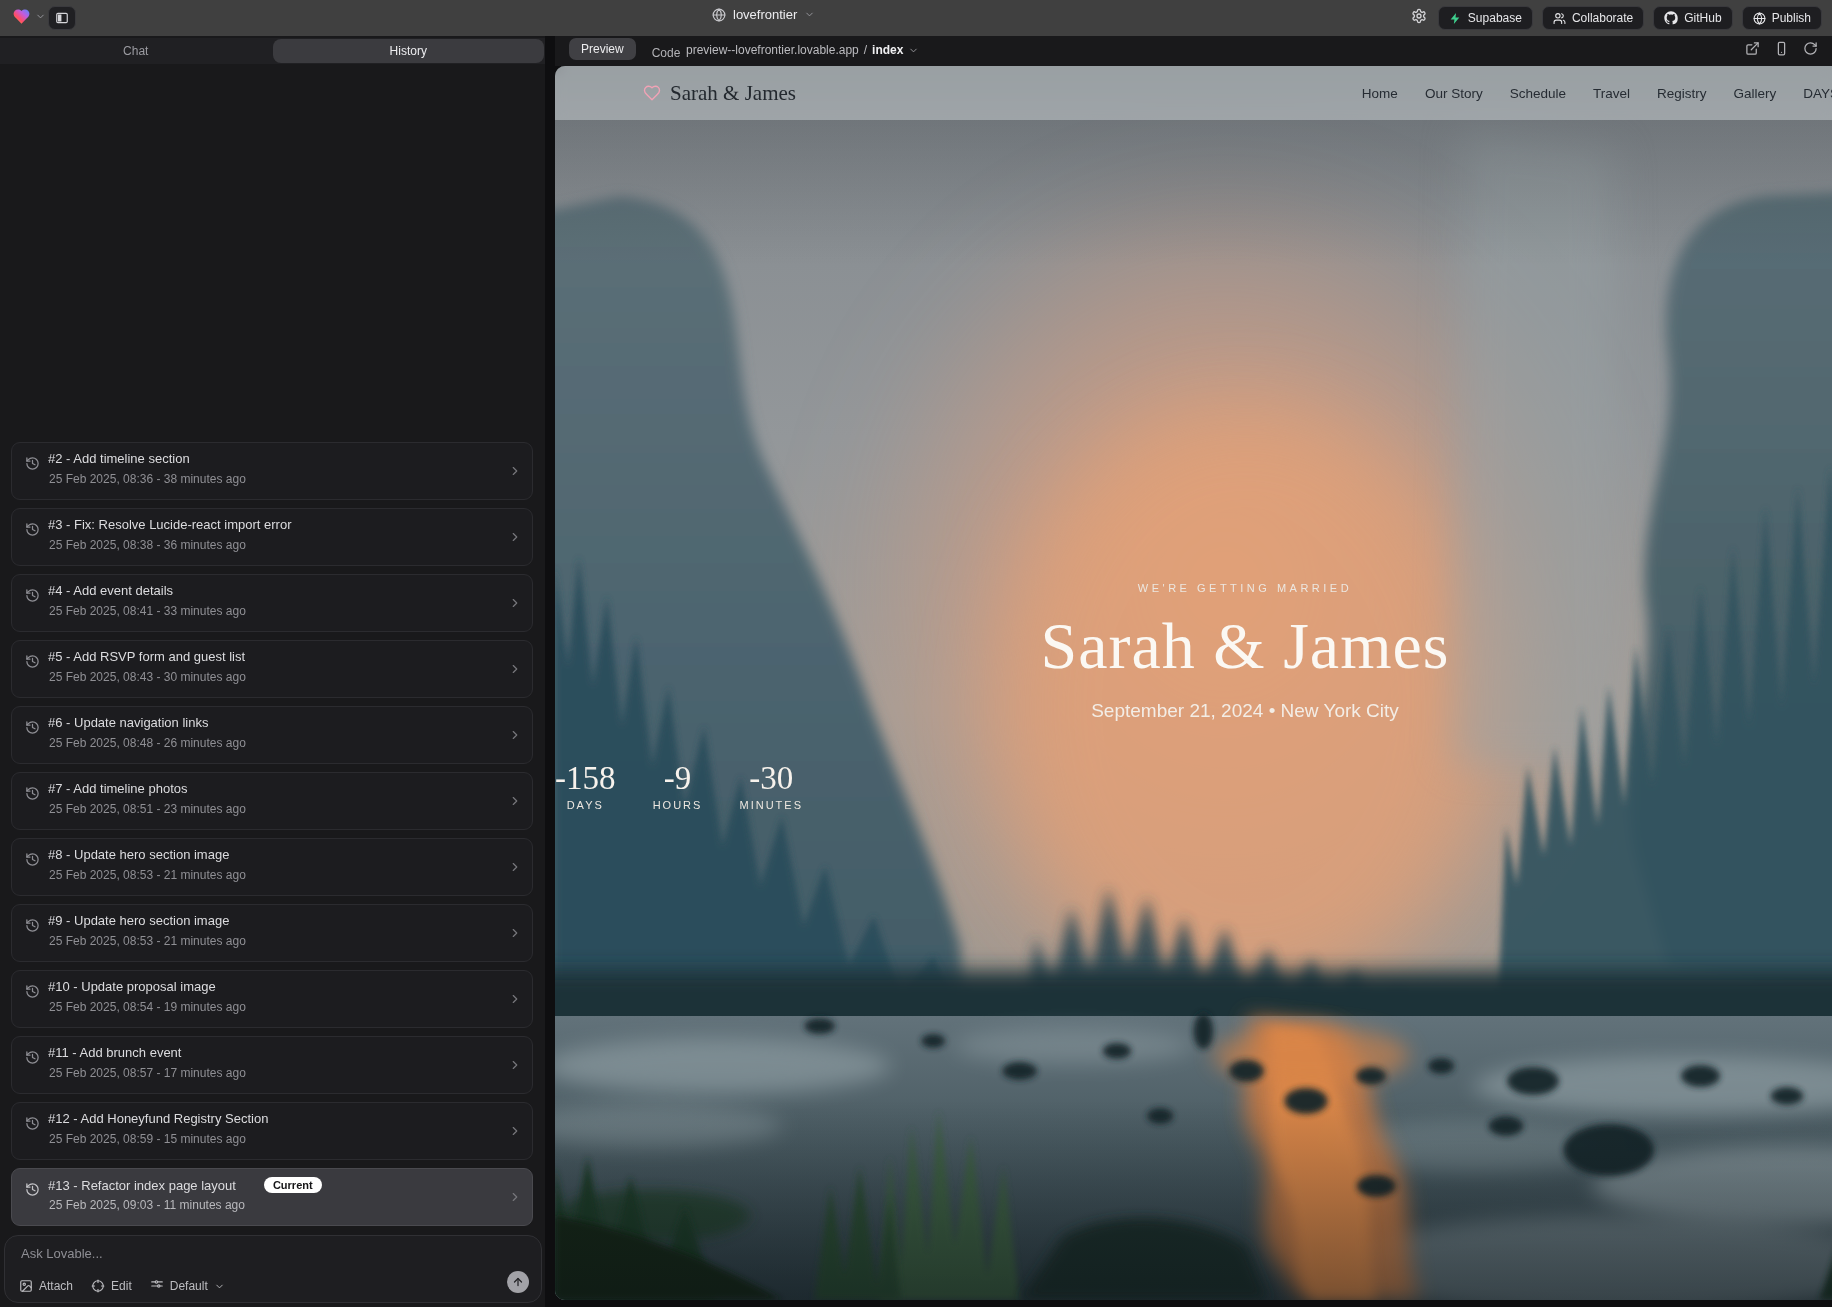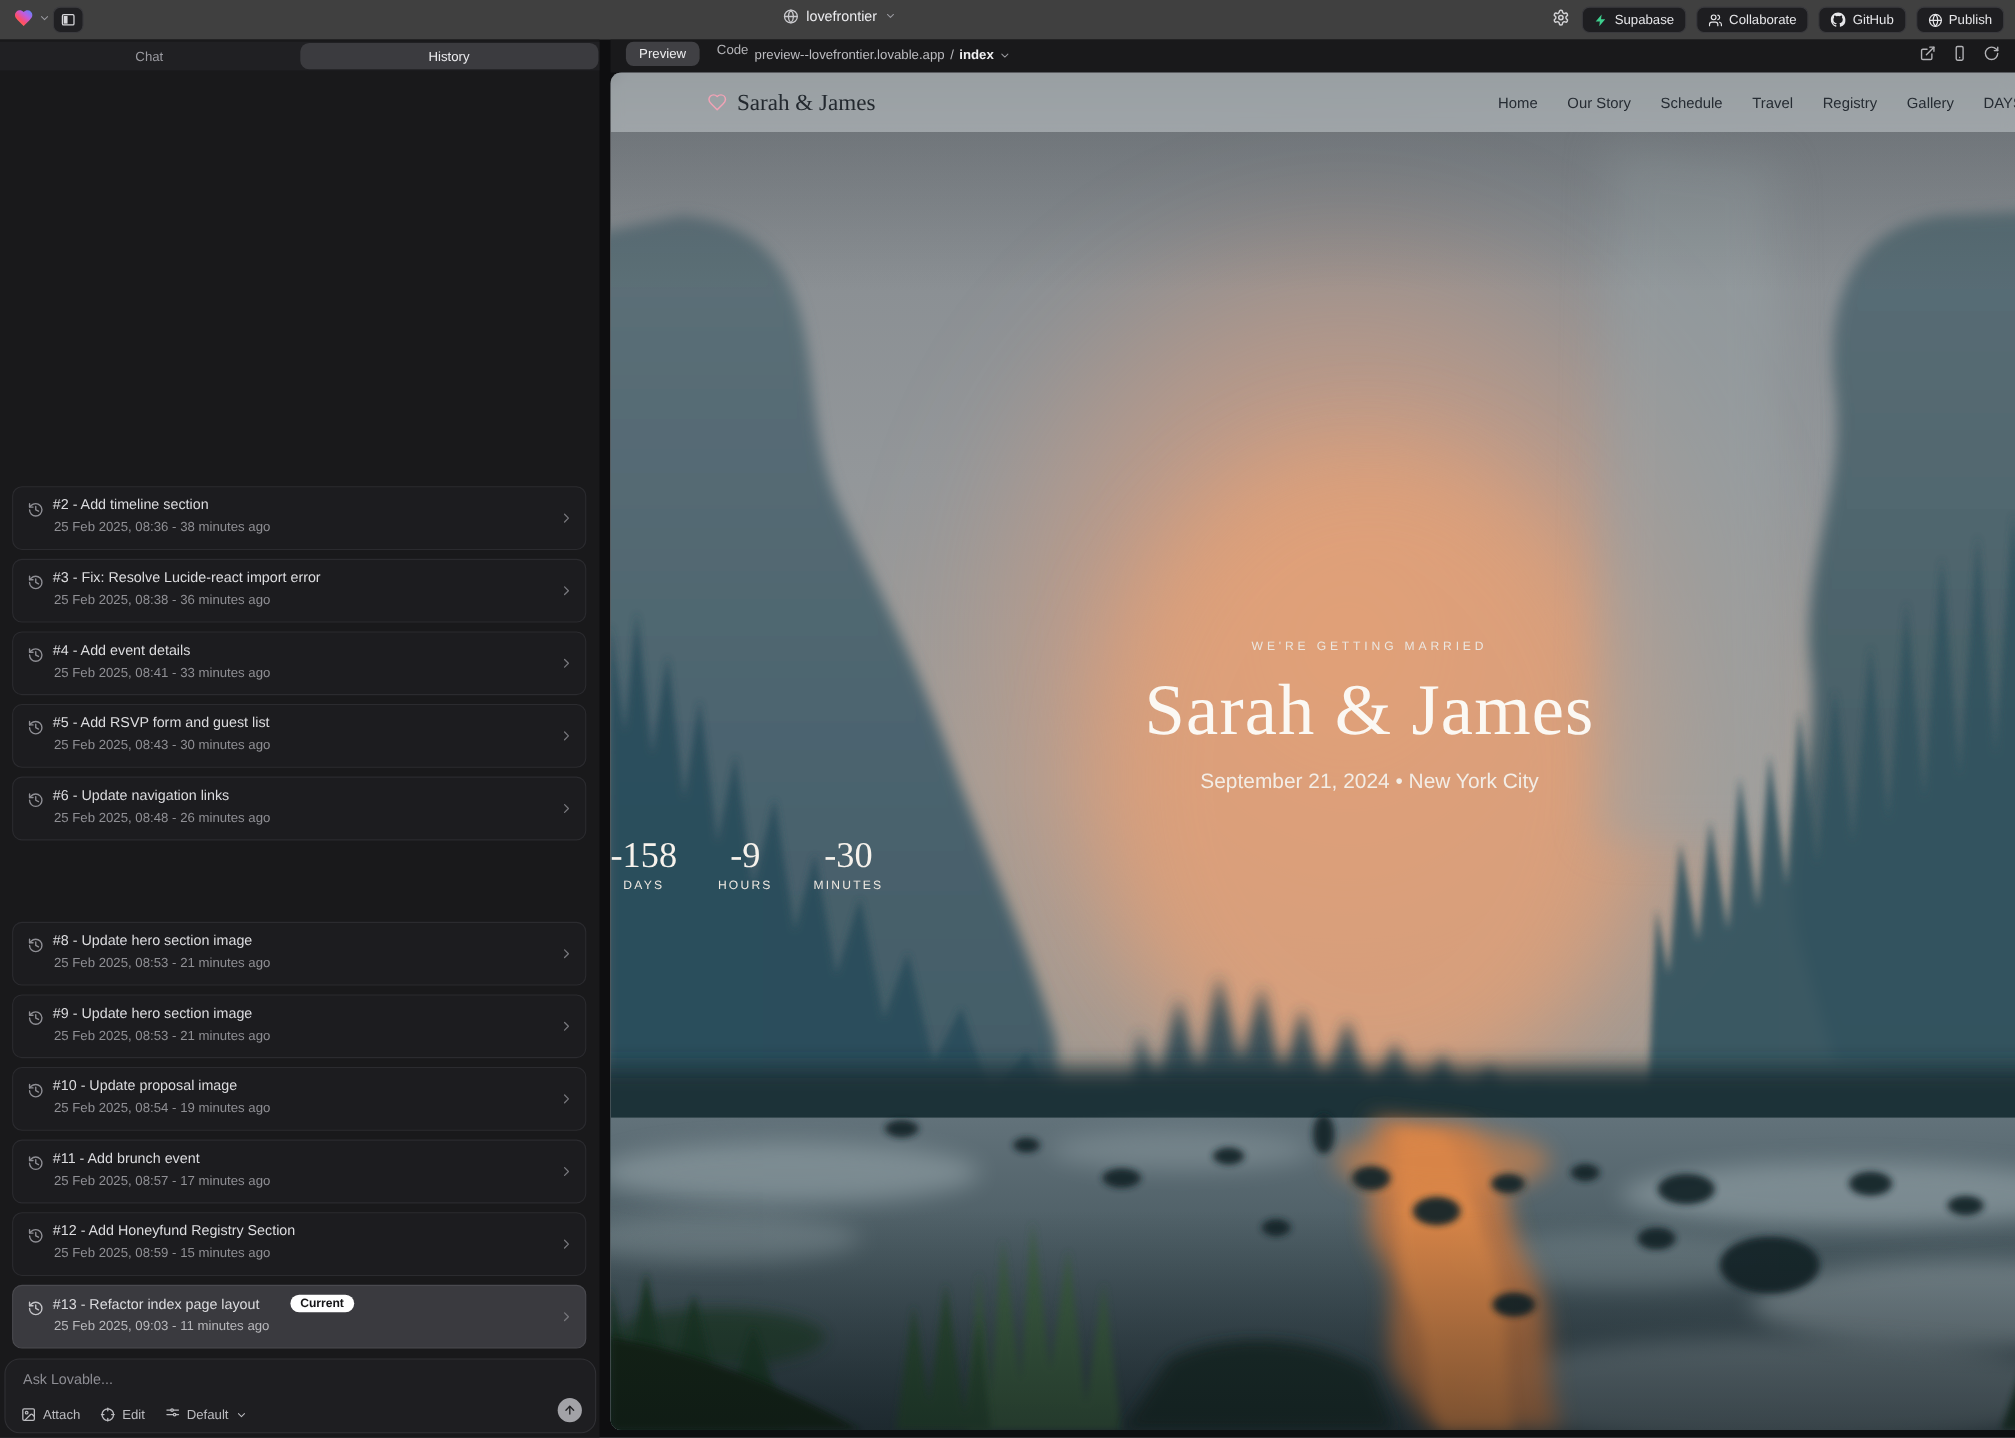--- a/index.html
+++ b/index.html
@@ -42,21 +42,21 @@
   .composer input { position:absolute; left:16px; top:10px; width:460px; background:transparent; border:0; outline:0;
     font-size:13px; color:#d8d8db; font-family:"Liberation Sans",sans-serif; }
   .composer input::placeholder { color:#8e8e94; }
   .comp-actions { position:absolute; left:14px; bottom:9px; display:flex; align-items:center; gap:18px; }
   .comp-btn { display:flex; align-items:center; gap:6px; color:#bcbcc0; font-size:12px; }
   .send-btn { position:absolute; right:12px; bottom:9px; width:22px; height:22px; border-radius:50%; background:#a2a2a7;
     color:#232326; display:flex; align-items:center; justify-content:center; }
 
   
   .pv-toolbar { position:absolute; left:555px; top:36px; width:1277px; height:30px; background:#19191b; }
-  .pv-tabs { position:absolute; left:14px; top:2px; display:flex; align-items:flex-start; gap:16px; }
+  .pv-tabs { position:absolute; left:14px; top:2px; display:flex; align-items:flex-end; gap:16px; }
   .pv-pill { background:#404044; color:#ececee; font-size:12px; padding:4px 12px; border-radius:7px; }
   .pv-code { color:#b2b2b6; font-size:12px; }
   .pv-url { position:absolute; left:131px; top:7px; display:flex; align-items:center; gap:5px; font-size:12px; color:#bcbcc0; }
   .pv-url b { color:#f0f0f2; font-weight:bold; }
   .pv-url .uchev { color:#9a9a9f; }
   .pv-actions { position:absolute; right:14px; top:5px; display:flex; gap:14px; color:#b3b3b7; }
 
   .site { position:absolute; left:555px; top:66px; width:1380px; height:1234px; border-radius:10px; overflow:hidden; background:#8d9296; }
   .scene { position:absolute; inset:0; width:100%; height:100%; }
 
@@ -271,20 +271,32 @@
       </svg>
   </div>
   <div class="hist-item" style="top:670px">
     <svg class="ic hicon" width="15" height="15">
         <use href="#i-history"></use>
       </svg>
     <div class="hist-title">
         <span>#6 - Update navigation links</span>
       </div>
     <div class="hist-time">25 Feb 2025, 08:48 - 26 minutes ago</div>
+    <svg class="ic hchev" width="14" height="14">
+        <use href="#i-chev-r"></use>
+      </svg>
+  </div>
+  <div class="hist-item" style="top:736px">
+    <svg class="ic hicon" width="15" height="15">
+        <use href="#i-history"></use>
+      </svg>
+    <div class="hist-title">
+        <span>#7 - Add timeline photos</span>
+      </div>
+    <div class="hist-time">25 Feb 2025, 08:51 - 23 minutes ago</div>
     <svg class="ic hchev" width="14" height="14">
         <use href="#i-chev-r"></use>
       </svg>
   </div>
   <div class="hist-item" style="top:802px">
     <svg class="ic hicon" width="15" height="15">
         <use href="#i-history"></use>
       </svg>
     <div class="hist-title">
         <span>#8 - Update hero section image</span>

